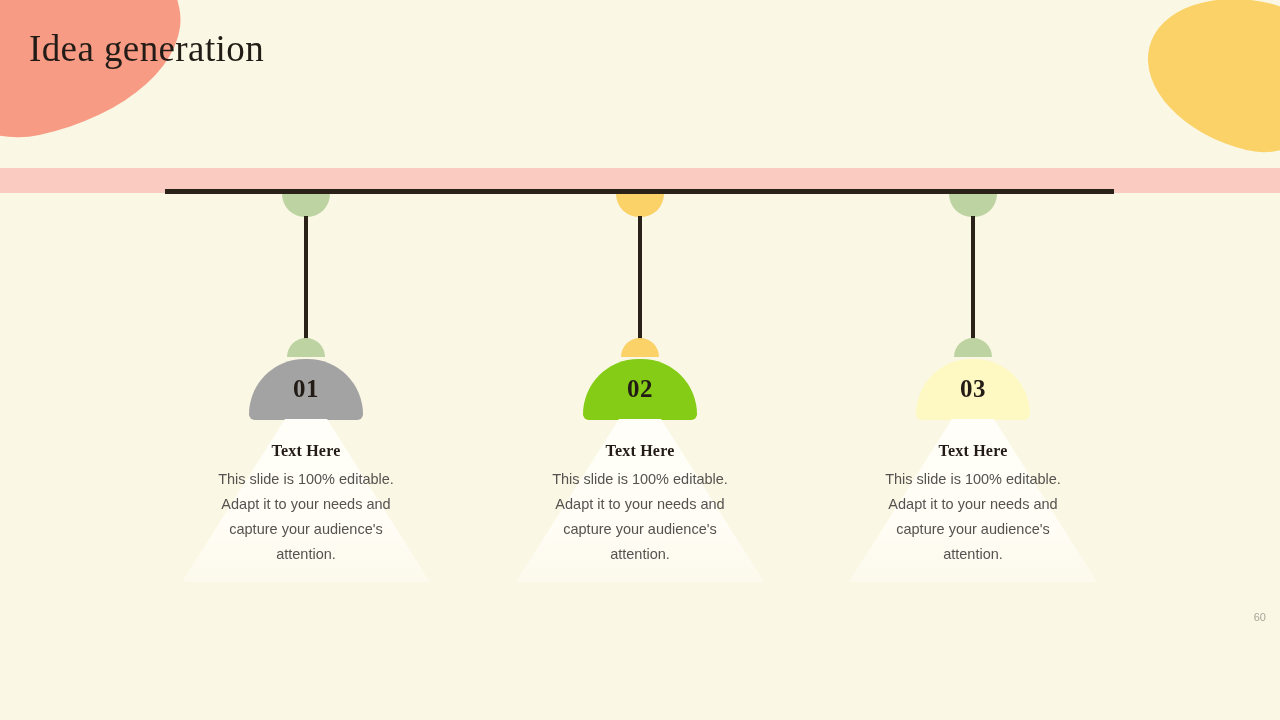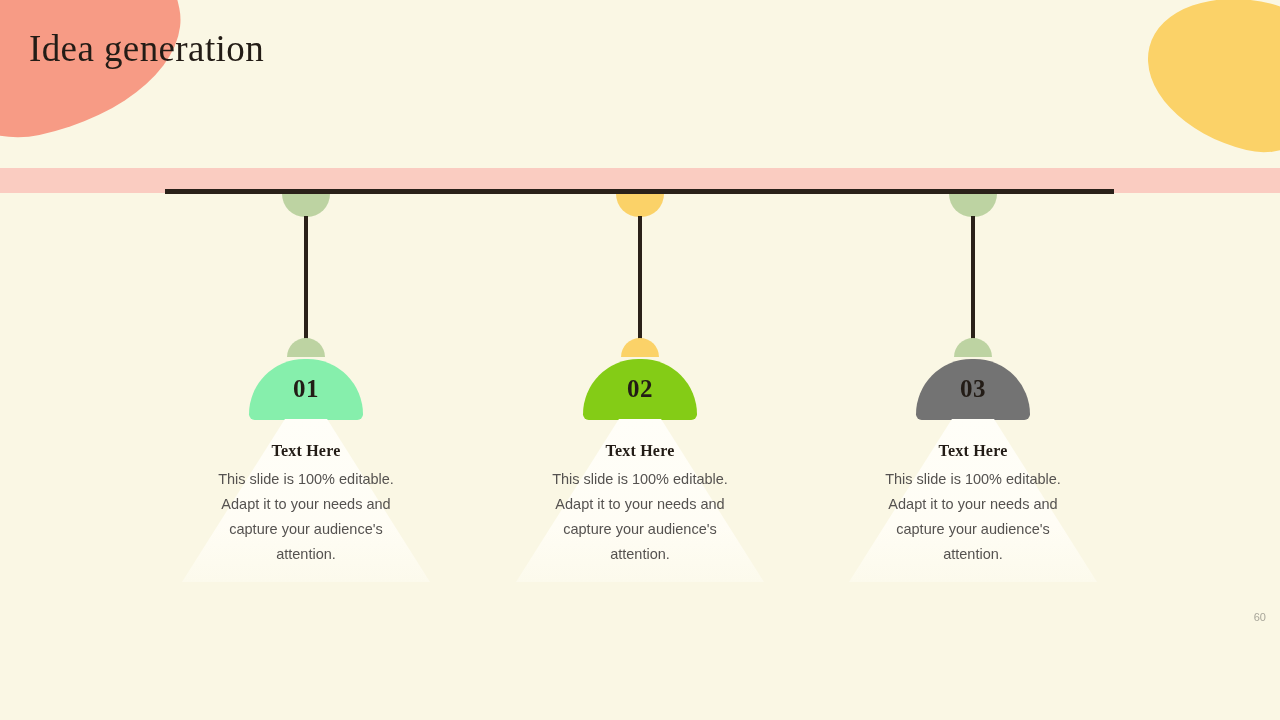--- a/index.html
+++ b/index.html
@@ -199,21 +199,21 @@
 
   <div class="title">Idea generation</div>
 
   <div class="pink-band"></div>
   <div class="rail"></div>
 
   <div class="lamp lamp-1">
     <div class="mount" style="background: rgb(189, 211, 162);"></div>
     <div class="cord"></div>
     <div class="cap" style="background: rgb(189, 211, 162);"></div>
-    <div class="shade" style="background: #86efac;">
+    <div class="shade" style="background: #a3a3a3;">
       <span class="shade-num">01</span>
     </div>
     <div class="beam"></div>
     <div class="beam-text">
       <div class="beam-heading">Text Here</div>
       <div class="beam-body">This slide is 100% editable. Adapt it to your needs and capture your audience's attention.</div>
     </div>
   </div>
 
   <div class="lamp lamp-2">
@@ -227,21 +227,21 @@
     <div class="beam-text">
       <div class="beam-heading">Text Here</div>
       <div class="beam-body">This slide is 100% editable. Adapt it to your needs and capture your audience's attention.</div>
     </div>
   </div>
 
   <div class="lamp lamp-3">
     <div class="mount" style="background: rgb(189, 211, 162);"></div>
     <div class="cord"></div>
     <div class="cap" style="background: rgb(189, 211, 162);"></div>
-    <div class="shade" style="background: #737373;">
+    <div class="shade" style="background: #fef9c3;">
       <span class="shade-num">03</span>
     </div>
     <div class="beam"></div>
     <div class="beam-text">
       <div class="beam-heading">Text Here</div>
       <div class="beam-body">This slide is 100% editable. Adapt it to your needs and capture your audience's attention.</div>
     </div>
   </div>
 
   <div class="page-num">60</div>

